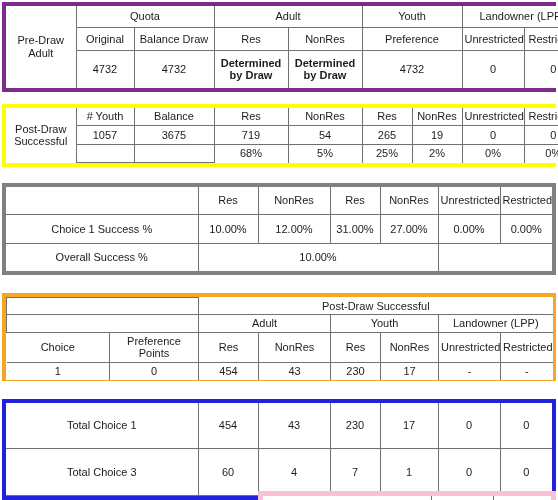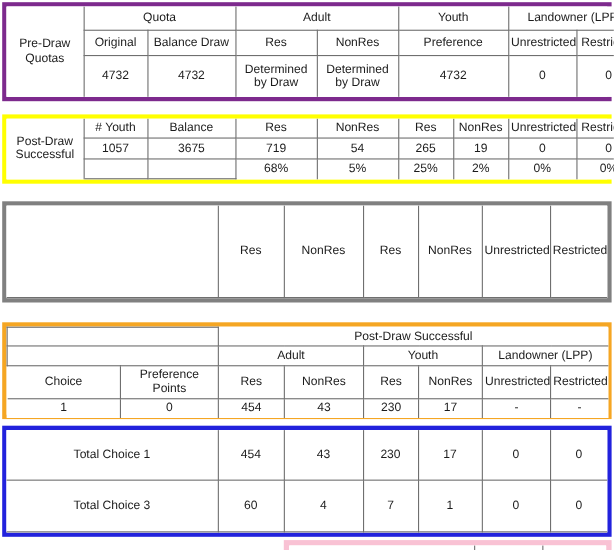--- a/index.html
+++ b/index.html
@@ -38,21 +38,21 @@
     line-height: 1.15;
     color: #1c1c1c;
     background: #ffffff;
   }
   td.nb-l { border-left: none !important; }
   td.nb-r { border-right: none !important; }
   td.nb-t { border-top: none !important; }
   td.nb-b { border-bottom: none !important; }
   td.bold { font-weight: normal; }
   td.right { text-align: right; padding-right: 5px; }
-  td.small { font-size: 7.5px; line-height: 1.1; }
+  td.small { font-size: 7.5px; line-height: 1.1; font-weight: bold; }
   td.blank { border: none; background: #ffffff; }
 
   
   #t-predraw {
     left: 2px; top: 2px; width: 554px; height: 90px;
     border: 4px solid #7d2a8d;
   }
   #t-predraw table.grid { height: 100%; }
 
   
@@ -71,21 +71,21 @@
 
   
   #t-choice {
     left: 2px; top: 293px; width: 554px; height: 88px;
     border: 4px solid #f5a623;
   }
   #t-choice table.grid { height: 100%; }
 
   
   #t-totals {
-    left: 2px; top: 387px; width: 554px; height: 101px;
+    left: 2px; top: 399px; width: 554px; height: 101px;
     border: 4px solid #2222dd;
   }
   #t-totals table.grid { height: 100%; }
 
   
   #t-pink {
     left: 258px; top: 491px; width: 298px; height: 26px;
     border: 5px solid #f9c2d4;
   }
   #t-pink table.grid { height: 100%; }
@@ -100,21 +100,21 @@
         <col style="width:58px">
         <col style="width:80px">
       <col style="width:74px">
         <col style="width:74px">
         <col style="width:100px">
       <col style="width:62px">
         <col style="width:58px">
     </colgroup>
     <tbody>
       <tr>
-        <td rowspan="3" class="nb-l nb-t nb-b">Pre-Draw Quotas</td>
+        <td rowspan="3" class="nb-l nb-t nb-b">Pre-Draw Adult</td>
         <td colspan="2" class="bold nb-t">Quota</td>
         <td colspan="2" class="bold nb-t">Adult</td>
         <td class="bold nb-t">Youth</td>
         <td colspan="2" class="bold nb-t nb-r">Landowner (LPP)</td>
       </tr>
       <tr>
         <td>Original</td>
         <td>Balance Draw</td>
         <td>Res</td>
         <td>NonRes</td>
@@ -198,20 +198,34 @@
     <tbody>
       <tr>
         <td class="nb-l nb-t"></td>
         <td class="nb-t">Res</td>
         <td class="nb-t">NonRes</td>
         <td class="nb-t">Res</td>
         <td class="nb-t">NonRes</td>
         <td class="nb-t">Unrestricted</td>
         <td class="nb-t nb-r">Restricted</td>
       </tr>
+      <tr>
+        <td class="right nb-l">Choice 1 Success %</td>
+        <td>10.00%</td>
+        <td>12.00%</td>
+        <td>31.00%</td>
+        <td>27.00%</td>
+        <td>0.00%</td>
+        <td class="nb-r">0.00%</td>
+      </tr>
+      <tr>
+        <td class="right nb-l nb-b">Overall Success %</td>
+        <td colspan="4" class="nb-b">10.00%</td>
+        <td colspan="2" class="nb-b nb-r"></td>
+      </tr>
     </tbody>
   </table>
 </div>
 
 <div class="tbl-wrap" id="t-choice">
   <table class="grid">
     <colgroup>
       <col style="width:103px">
         <col style="width:89px">
         <col style="width:60px">

